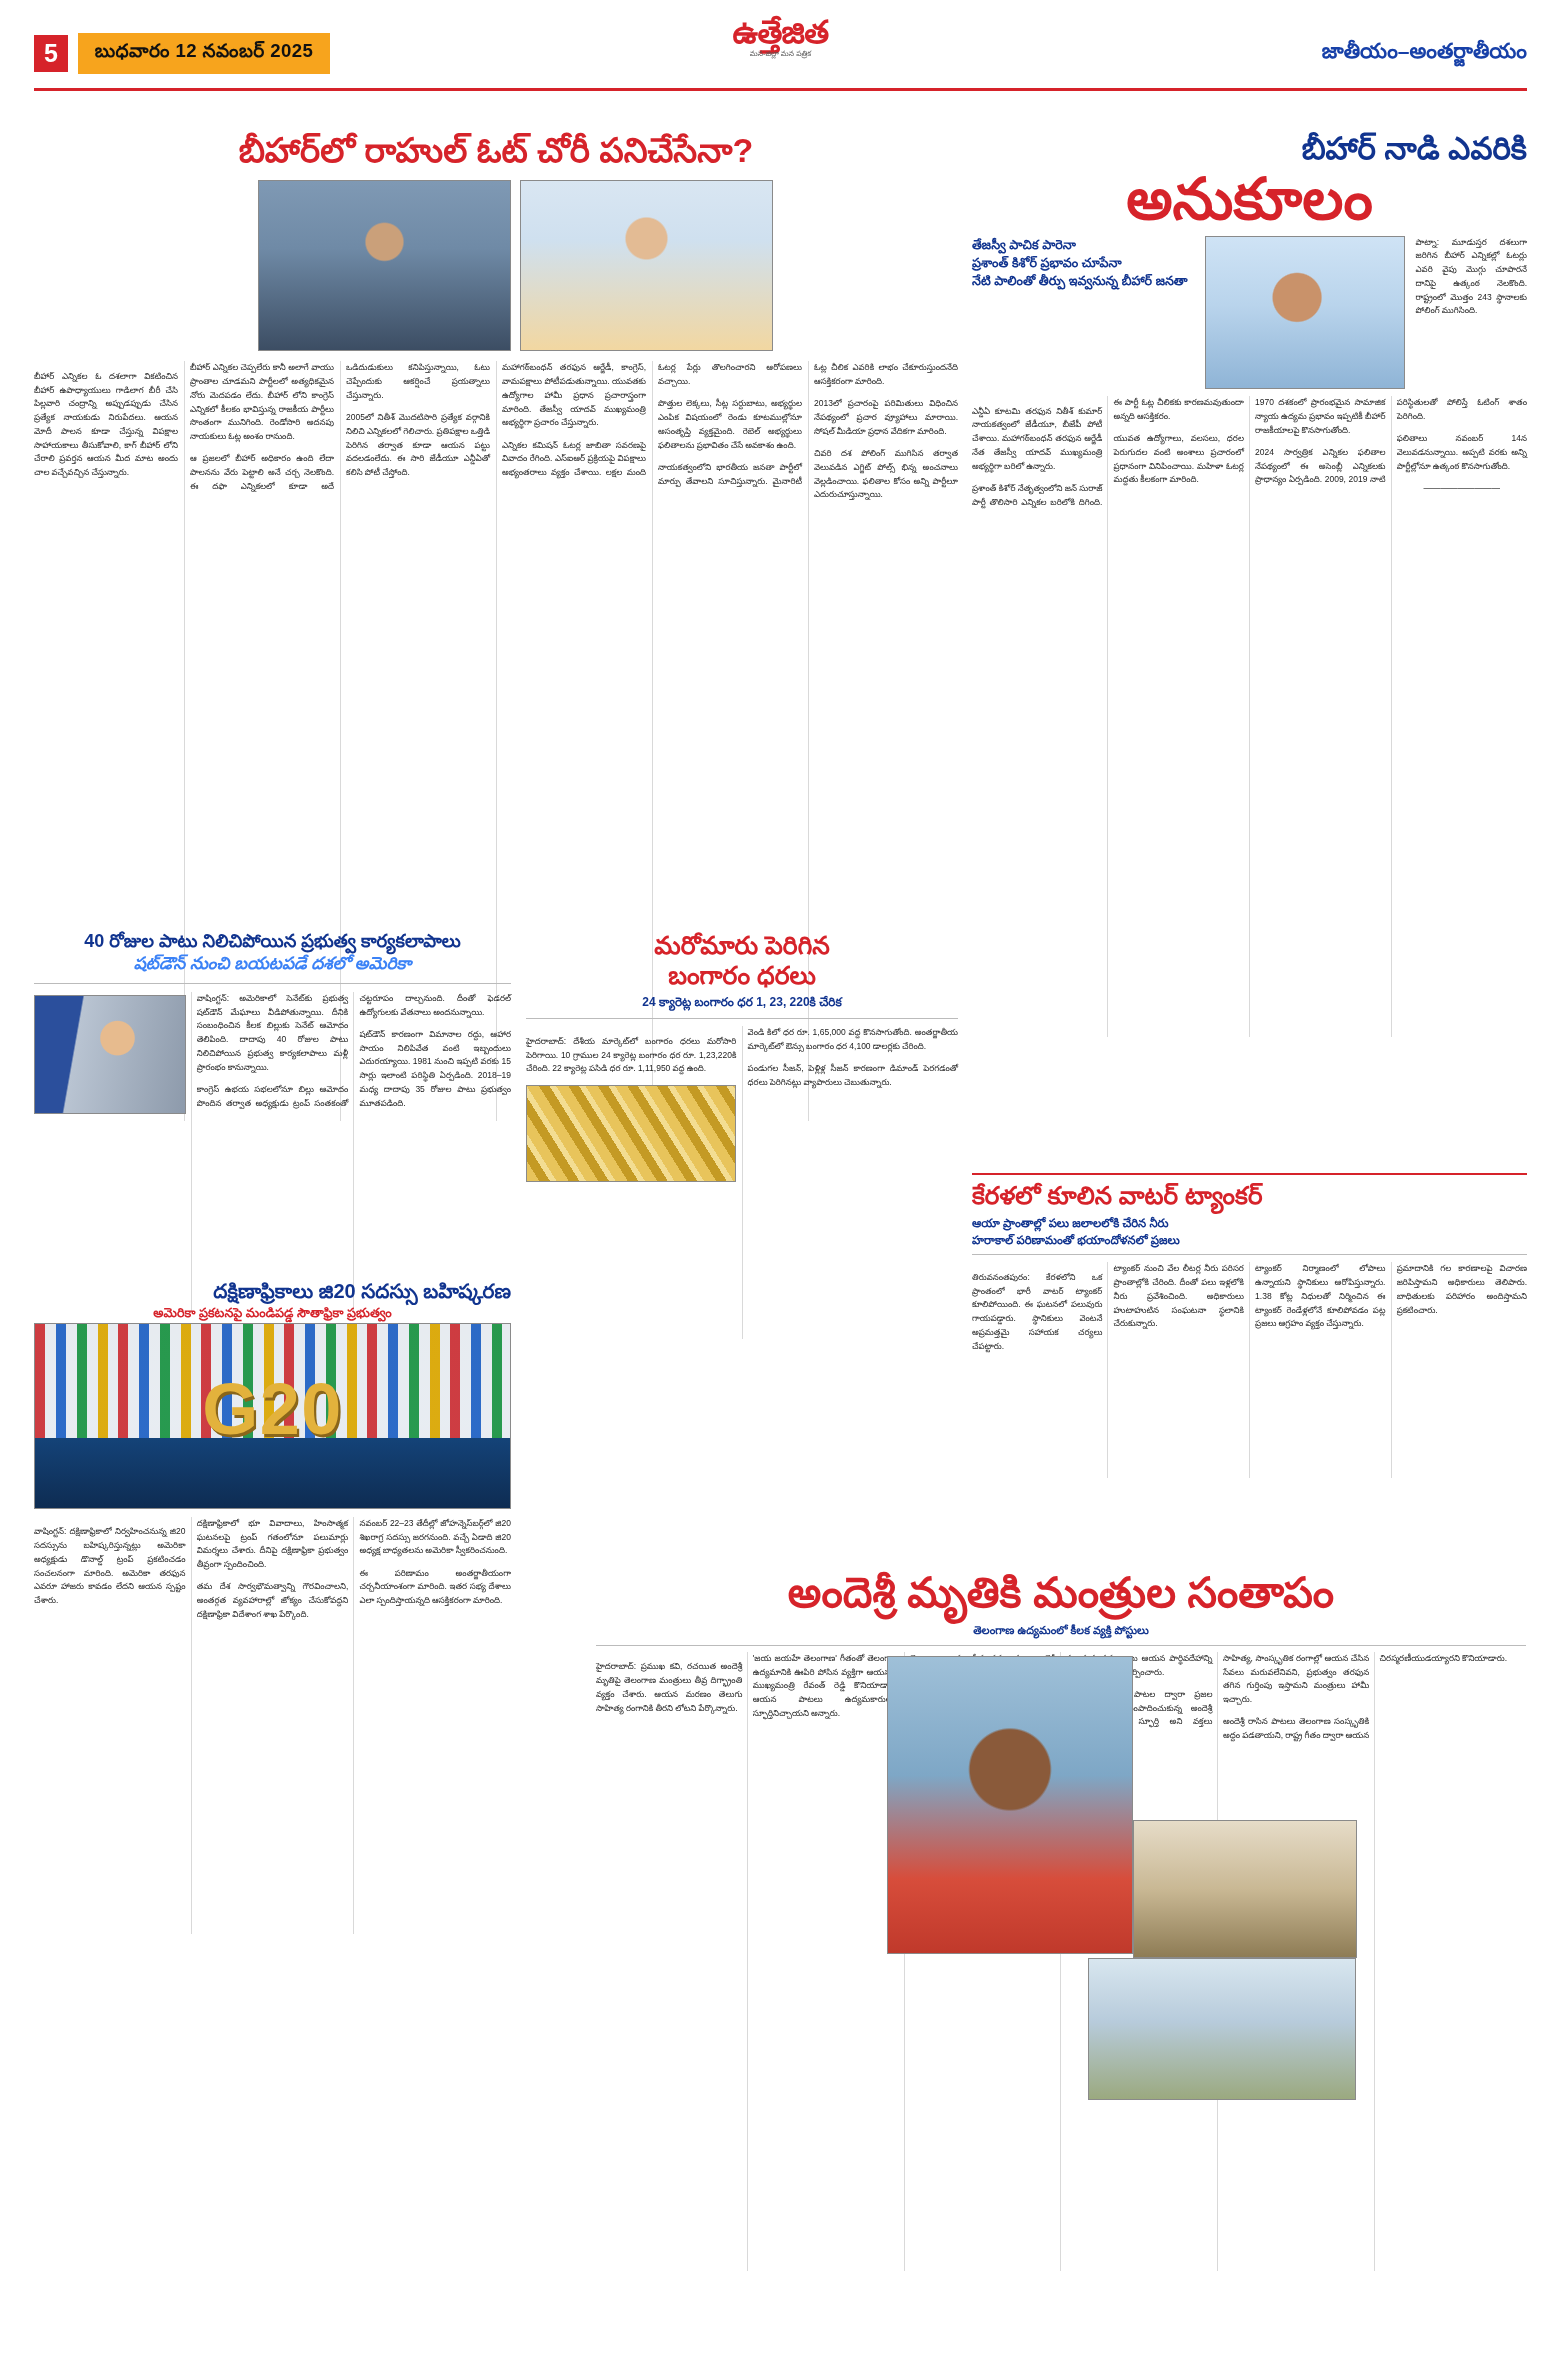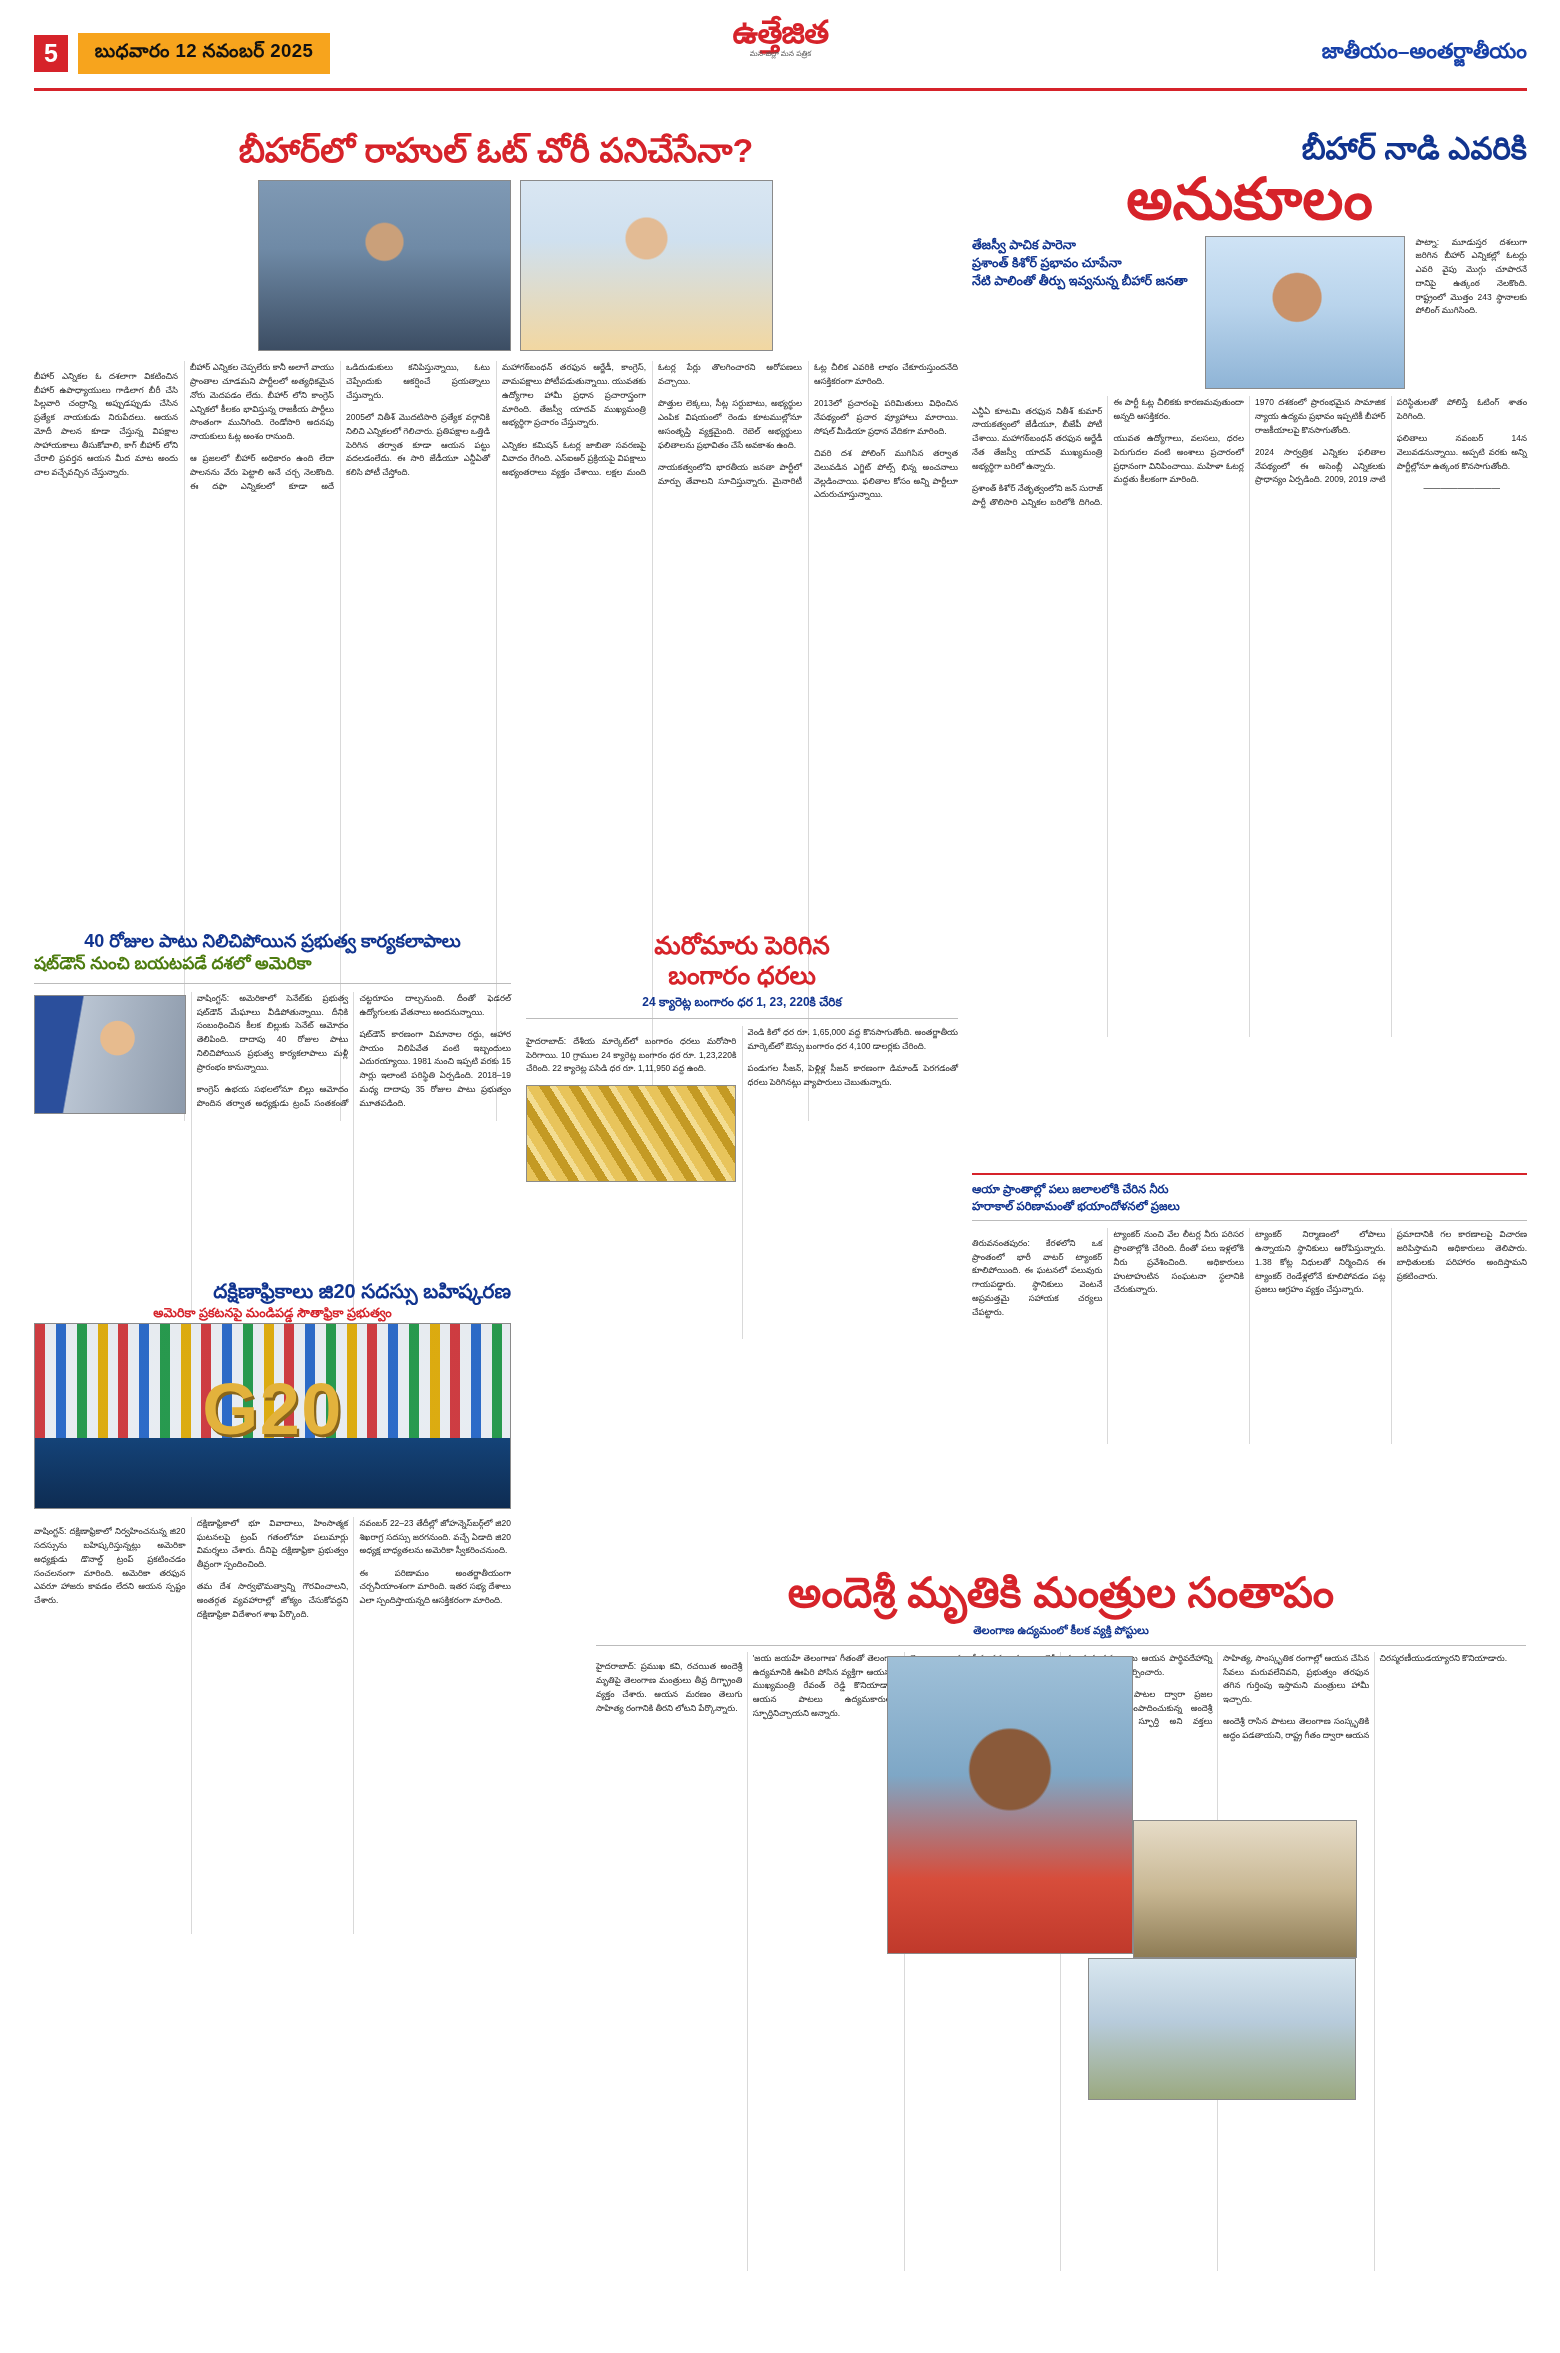--- a/index.html
+++ b/index.html
@@ -118,21 +118,21 @@
     margin-top:7.5px;
     column-count:4;
     column-gap:11.2px;
     column-rule:0.7px solid #d9d9d9;
     height: 641px;
   }
 
   
   #story3 { left:34px; top:911px; width:477px; }
   #story3 .h { font-size:18px; text-align:center; line-height:1.25; }
-  #story3 .hsub { font-size:17px; color:#4d7c0f; font-weight:bold; margin-top:1.5px;}
+  #story3 .hsub { font-size:17px; text-align:center; color:#3b82f6; font-weight:bold; margin-top:1.5px;font-style:italic;}
   #story3 .cols { margin-top:7.5px; column-count:3; column-gap:11.2px; column-rule:0.7px solid #d9d9d9; height:320px;}
 
   
   #story4 { left:526px; top:911px; width:432px; }
   #story4 .h { font-size:25px; text-align:center; color:#d6232a; line-height:1.2; font-weight:bold;}
   #story4 .hsub { font-size:12px; text-align:center; color:#11348f; font-weight:bold; margin-top:4.5px;}
   #story4 .cols { margin-top:7.5px; column-count:2; column-gap:11.2px; column-rule:0.7px solid #d9d9d9; height:313px;}
 
   
   #story5 { left:972px; top:1148px; width:555px; }
@@ -301,20 +301,21 @@
       <div class="inline-fig">
         <div class="imgbox ph-gold" style="width:100%;height:97px;"></div>
       </div>
       <p>వెండి కిలో ధర రూ. 1,65,000 వద్ద కొనసాగుతోంది. అంతర్జాతీయ మార్కెట్‌లో ఔన్సు బంగారం ధర 4,100 డాలర్లకు చేరింది.</p>
       <p>పండుగల సీజన్, పెళ్లిళ్ల సీజన్ కారణంగా డిమాండ్ పెరగడంతో ధరలు పెరిగినట్లు వ్యాపారులు చెబుతున్నారు.</p>
     </div>
   </div>
 
   <div class="blk" id="story5">
     <hr class="rule-red">
+    <div class="h">కేరళలో కూలిన వాటర్ ట్యాంకర్</div>
     <div class="hsub" style="white-space:pre-line;">ఆయా ప్రాంతాల్లో పలు జలాలలోకి చేరిన నీరు
 హరాకాల్ పరిణామంతో భయాందోళనలో ప్రజలు</div>
     <hr class="rule-thin">
     <div class="cols col-text">
       <p>తిరువనంతపురం: కేరళలోని ఒక ప్రాంతంలో భారీ వాటర్ ట్యాంకర్ కూలిపోయింది. ఈ ఘటనలో పలువురు గాయపడ్డారు. స్థానికులు వెంటనే అప్రమత్తమై సహాయక చర్యలు చేపట్టారు.</p>
       <p>ట్యాంకర్ నుంచి వేల లీటర్ల నీరు పరిసర ప్రాంతాల్లోకి చేరింది. దీంతో పలు ఇళ్లలోకి నీరు ప్రవేశించింది. అధికారులు హుటాహుటిన సంఘటనా స్థలానికి చేరుకున్నారు.</p>
       <p>ట్యాంకర్ నిర్మాణంలో లోపాలు ఉన్నాయని స్థానికులు ఆరోపిస్తున్నారు. 1.38 కోట్ల నిధులతో నిర్మించిన ఈ ట్యాంకర్ రెండేళ్లలోనే కూలిపోవడం పట్ల ప్రజలు ఆగ్రహం వ్యక్తం చేస్తున్నారు.</p>
       <p>ప్రమాదానికి గల కారణాలపై విచారణ జరిపిస్తామని అధికారులు తెలిపారు. బాధితులకు పరిహారం అందిస్తామని ప్రకటించారు.</p>
     </div>
   </div>

